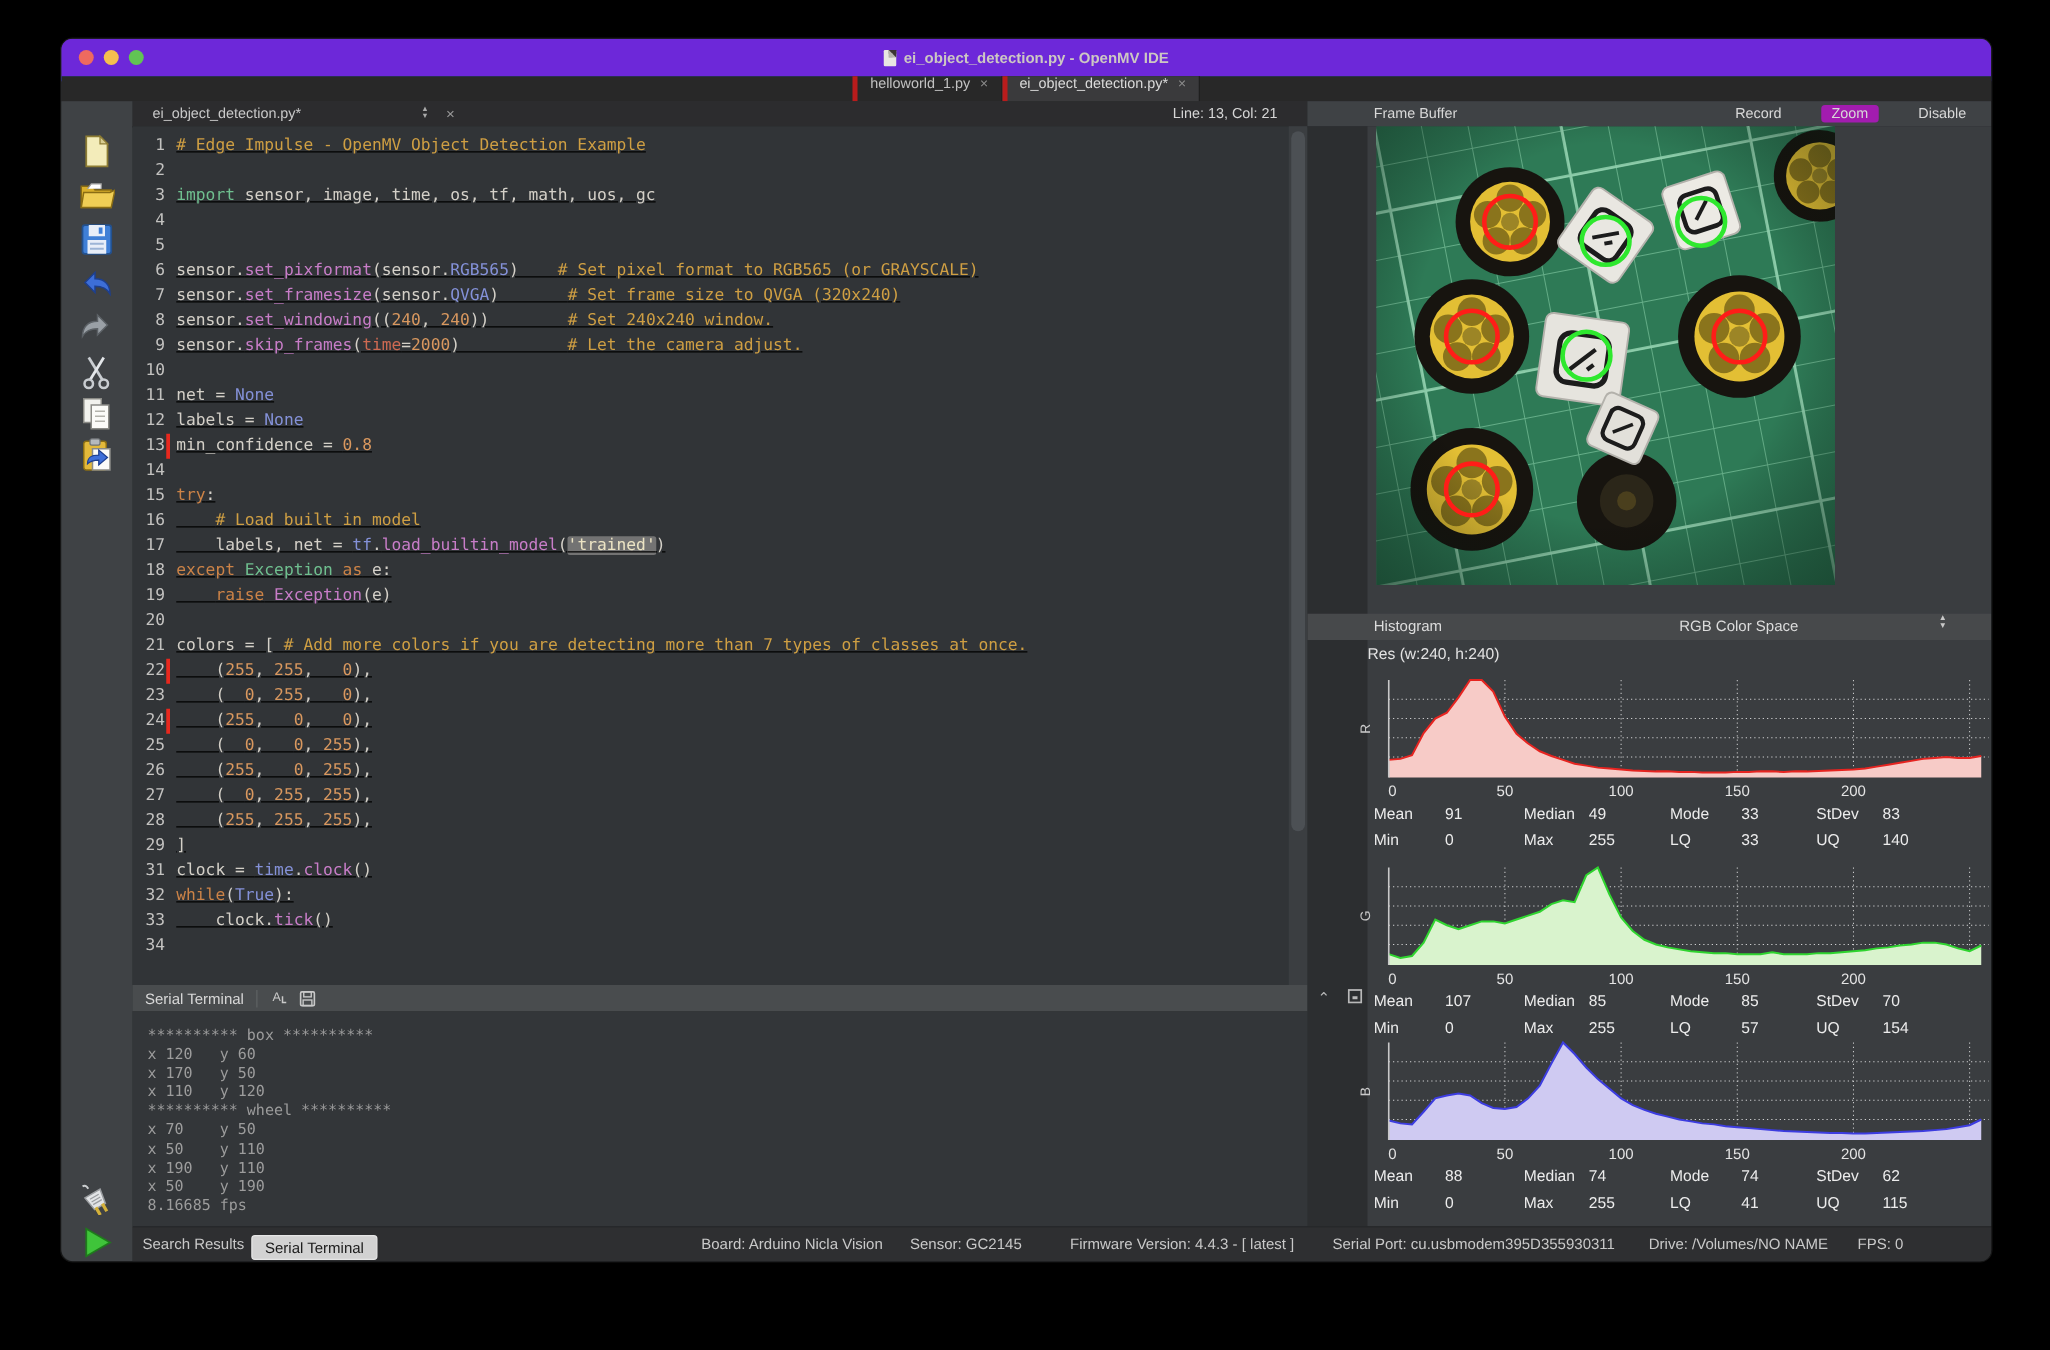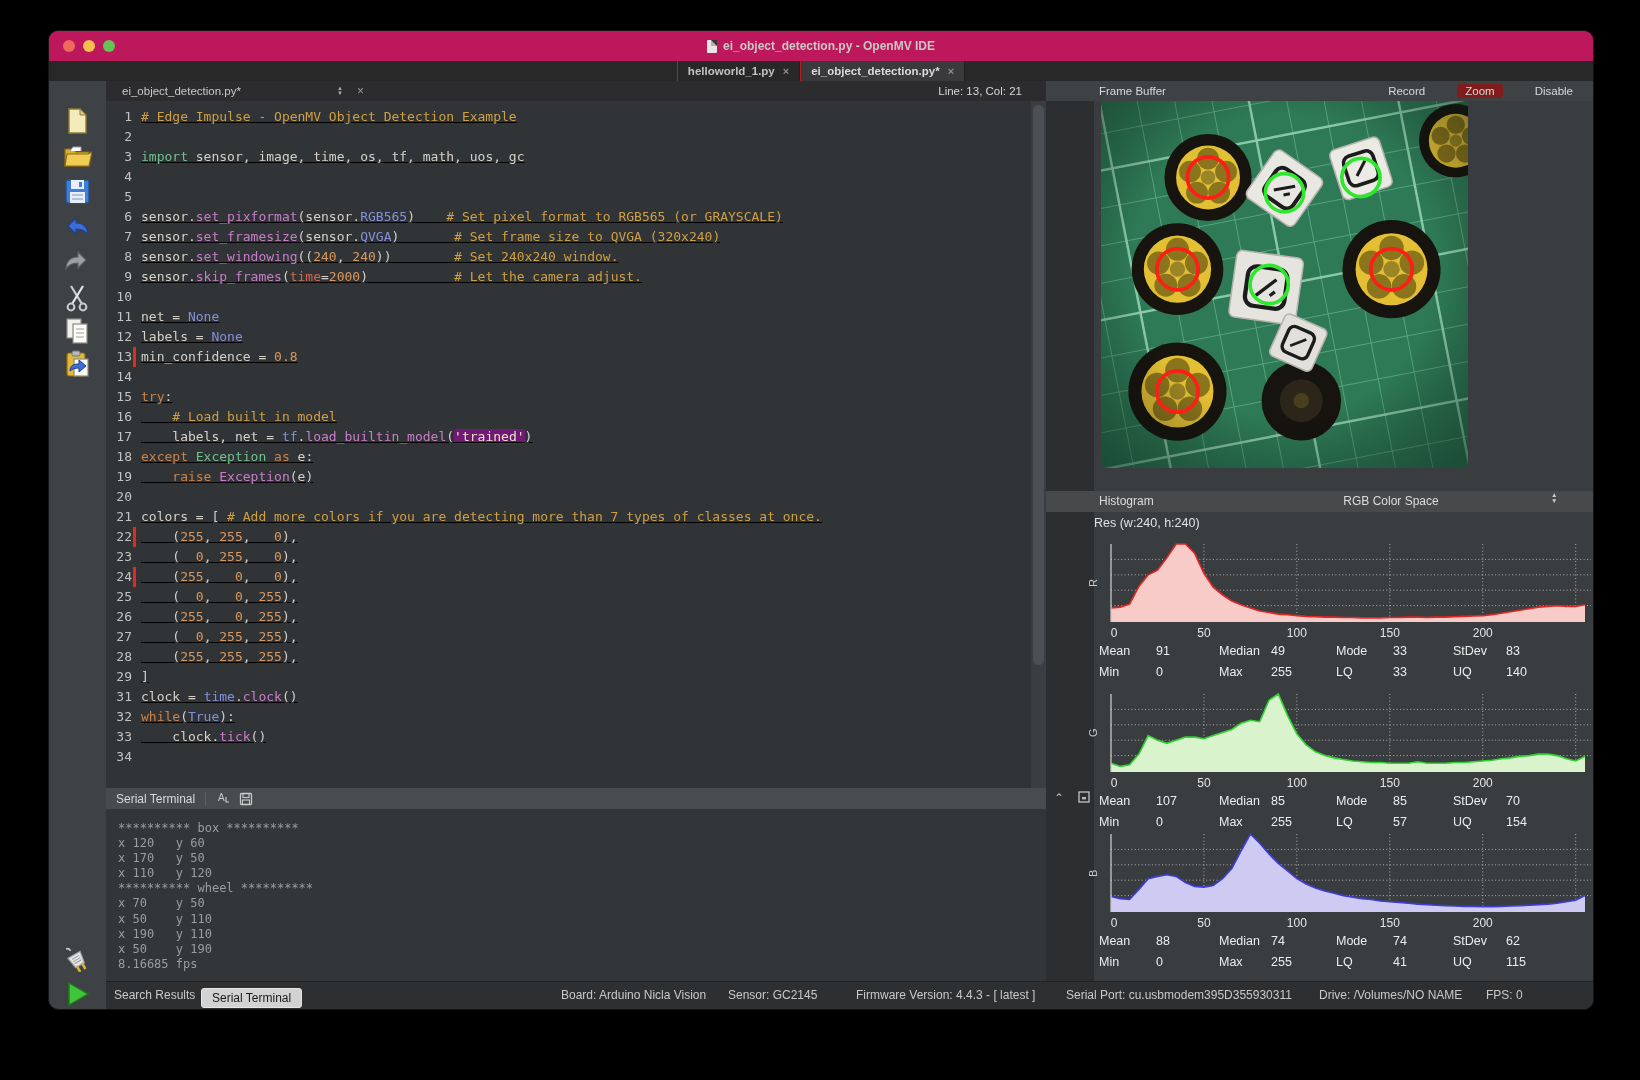--- a/index.html
+++ b/index.html
@@ -1,61 +1,61 @@
 <!DOCTYPE html>
 <html><head>
 <meta charset="utf-8">
 <style>
   html,body{margin:0;padding:0;background:#000;width:1640px;height:1080px;overflow:hidden;
             font-family:"Liberation Sans",sans-serif;}
   .win{position:absolute;left:48px;top:30px;width:1544px;height:978px;background:#2f3234;
        border-radius:10px;overflow:hidden;box-shadow:0 10px 40px rgba(0,0,0,.8);border:1px solid #151515;}
   
-  .titlebar{position:absolute;left:0;top:0;width:100%;height:30px;background:#be185d;
+  .titlebar{position:absolute;left:0;top:0;width:100%;height:30px;background:#6d28d9;
             border-bottom:4px solid #1d4ed8;display:flex;align-items:center;justify-content:center;}
   .lights{position:absolute;left:14px;top:9px;display:flex;gap:8px;}
   .light{width:12px;height:12px;border-radius:50%;}
   .title-wrap{display:flex;align-items:center;gap:6px;color:#cdc7c3;font-size:12px;font-weight:bold;}
   .doc-ico{width:10px;height:13px;background:#e8e6e2;position:relative;border-radius:1px;}
   .doc-ico:before{content:"";position:absolute;right:0;top:0;border:3px solid #3a3432;
                   border-left-color:#b5b2ae;border-bottom-color:#b5b2ae;}
   
   .tabbar{position:absolute;left:0;top:30px;width:100%;height:20px;background:#282828;
           display:flex;justify-content:center;align-items:stretch;font-size:11.5px;color:#c2c2c2;}
-  .tab{display:flex;align-items:center;gap:8px;padding:0 10px;border-right:1px solid #1f1f1f;border-left:1px solid #b91c1c;font-weight:bold;}
+  .tab{display:flex;gap:8px;padding:0 10px;border-right:1px solid #1f1f1f;border-left:4px solid #b91c1c;}
   .tab.active{background:#3a3a3c;color:#dadada;}
   .tab .x{color:#8e8e8e;font-size:11px;cursor:default;}
   
   .toolbar{position:absolute;left:0;top:50px;width:57px;height:928px;background:#3f4245;border-radius:0 0 0 10px;}
   .tbico{position:absolute;left:13px;width:30px;height:30px;}
   
   .edhead{position:absolute;left:57px;top:50px;width:940px;height:20px;background:#2c2c2e;
           border-bottom:1px solid #222224;display:flex;align-items:center;color:#c9c9c9;font-size:11.5px;}
   .edhead .fname{margin-left:16px;}
   .updown{display:inline-flex;flex-direction:column;line-height:5px;font-size:6px;color:#aaa;margin-left:96px;}
   .edclose{color:#9a9a9a;margin-left:14px;font-size:12px;}
   .linecol{margin-left:auto;margin-right:24px;color:#d6d6d6;}
   
   .fbhead{position:absolute;left:997px;top:50px;width:547px;height:20px;background:#3f4245;
           display:flex;align-items:center;font-size:11.5px;color:#d8d8d8;}
   .fbhead .fbtitle{margin-left:53px;}
   .fbbtn{margin-left:24px;padding:1px 8px;border-radius:3px;}
-  .fbbtn.active{background:#7f1d1d;}
+  .fbbtn.active{background:#a21caf;}
   .fbbtns{margin-left:auto;margin-right:12px;display:flex;align-items:center;}
   
   .code{position:absolute;left:57px;top:70px;width:940px;height:687px;background:#313437;overflow:hidden;
         font-family:"DejaVu Sans Mono",monospace;font-size:13px;padding-top:6px;box-sizing:border-box;}
   .cl{height:20px;line-height:20px;white-space:pre;display:flex;}
   .cl .ln{width:26px;text-align:right;color:#c3c2c0;flex:none;}
   .cl .mk{width:3px;flex:none;margin-left:1px;}
   .cl .mk.on{background:#e8281e;}
   .cl .src{margin-left:5px;text-decoration:underline;}
   .tok-pl{color:#d4d0c8}.tok-cm{color:#cf9f43}.tok-kw1{color:#6fbf8f}.tok-kw2{color:#cc8347}
   .tok-fn{color:#c87dc8}.tok-num{color:#d9985f}.tok-const{color:#8491d8}.tok-param{color:#cf6a52}
-  .tok-str{color:#ece4c4;background:#701a75;border-radius:2px;}
+  .tok-str{color:#ece4c4;background:#737373;border-radius:2px;}
   
   .scroll{position:absolute;left:982px;top:70px;width:15px;height:687px;background:#3b3e41;}
   .scroll .thumb{position:absolute;left:2px;top:4px;width:11px;height:560px;background:#4c5054;border-radius:6px;}
   
   .serhead{position:absolute;left:57px;top:757px;width:940px;height:21px;background:#494c4e;
            display:flex;align-items:center;color:#d8d8d8;font-size:12px;}
   .serhead .stitle{margin-left:10px;}
   .serhead .sep{width:1px;height:14px;background:#5e6163;margin:0 10px;}
   .serbody{position:absolute;left:57px;top:778px;width:940px;height:172px;background:#333639;overflow:hidden;
            font-family:"DejaVu Sans Mono",monospace;font-size:12px;color:#9c9c9c;padding:12px 0 0 12px;box-sizing:border-box;}

